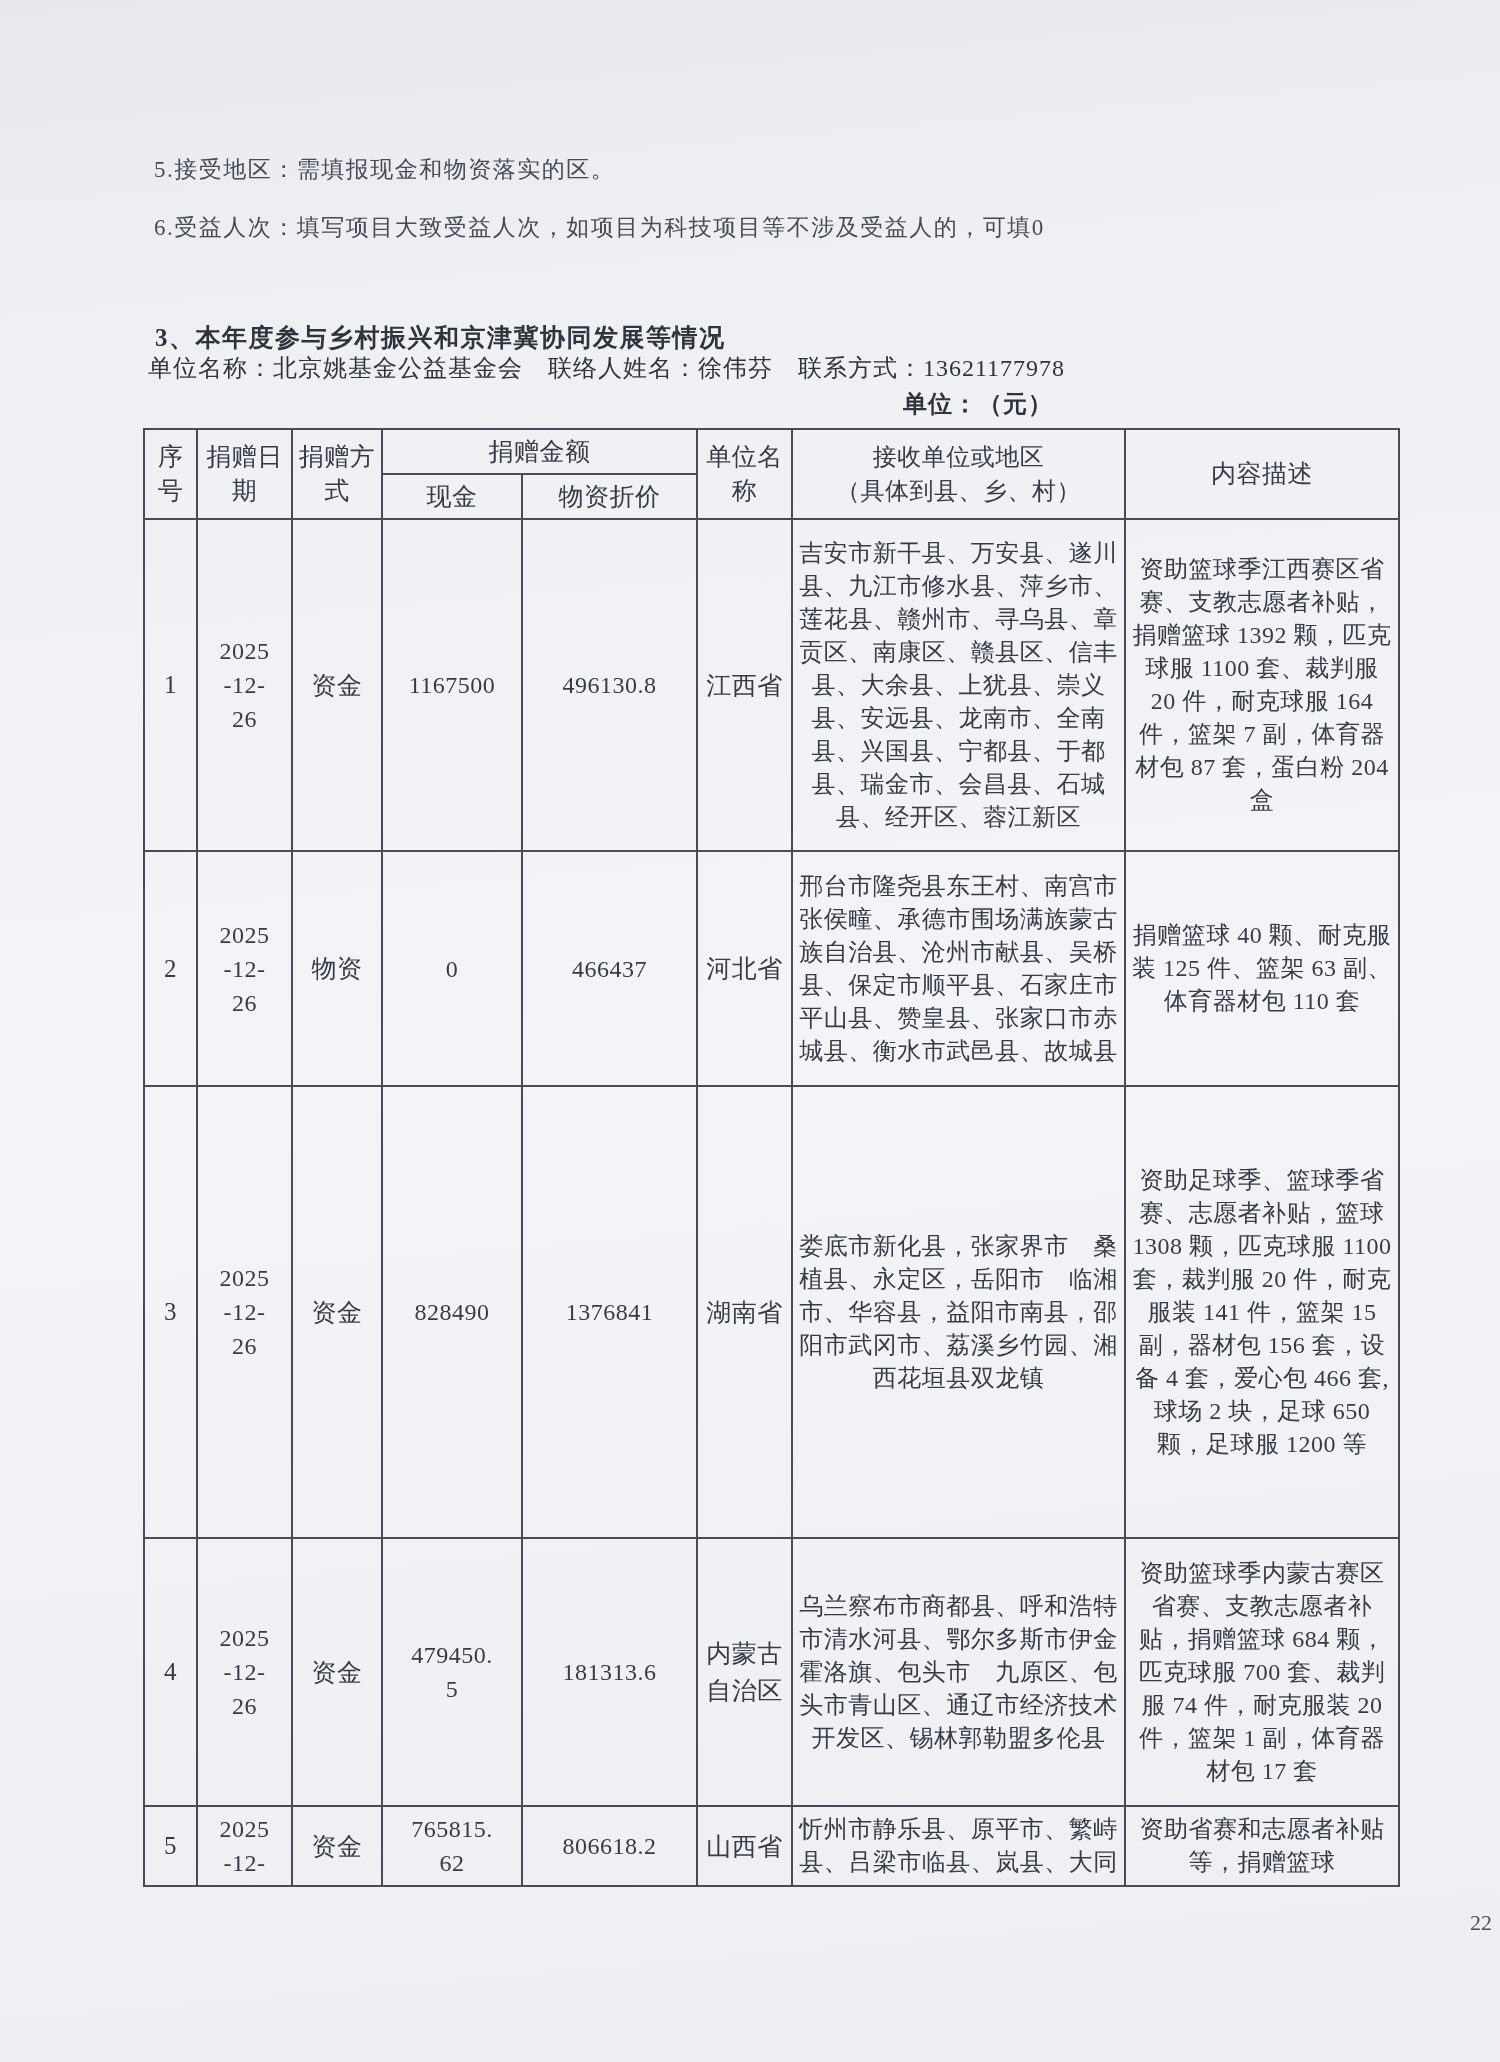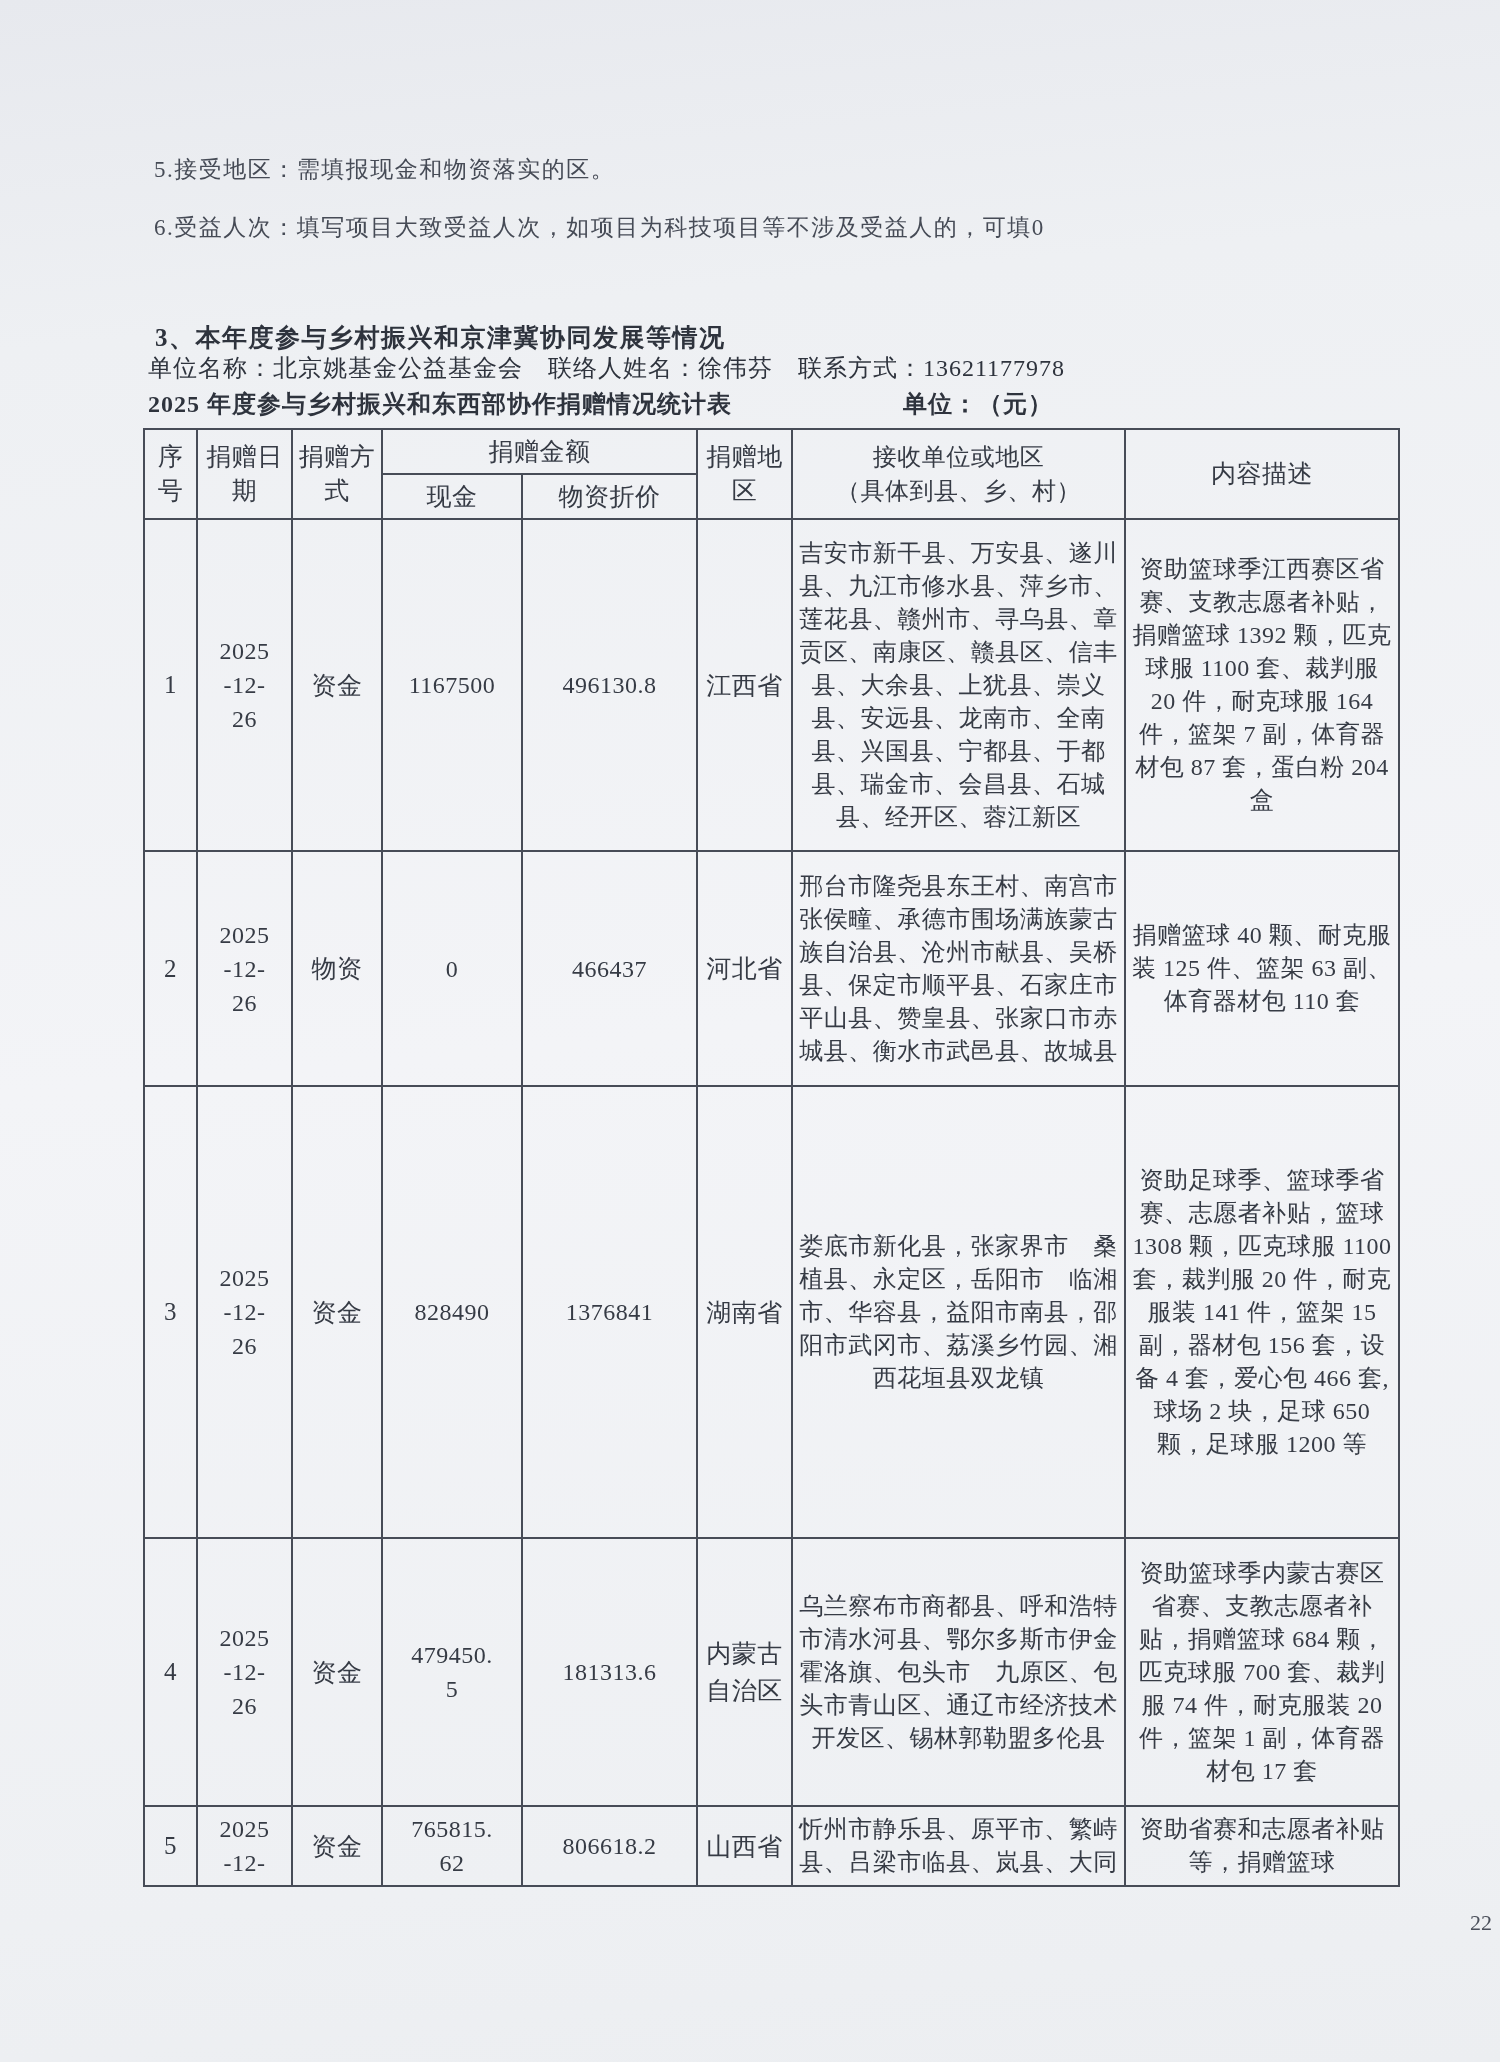--- a/index.html
+++ b/index.html
@@ -51,41 +51,40 @@
 
 <div class="page">
 
   <div class="notes">
     <p>5.接受地区：需填报现金和物资落实的区。</p>
     <p>6.受益人次：填写项目大致受益人次，如项目为科技项目等不涉及受益人的，可填0</p>
   </div>
 
   <p class="section-title">3、本年度参与乡村振兴和京津冀协同发展等情况</p>
   <p class="org-line">单位名称：北京姚基金公益基金会　联络人姓名：徐伟芬　联系方式：13621177978</p>
-  <p class="table-title">2025 年度参与乡村振兴和东西部协作捐赠情况统计表</p>
   <p class="unit-label">单位：（元）</p>
 
   <table class="donation">
     <colgroup>
       <col style="width:53px">
         <col style="width:95px">
         <col style="width:90px">
       <col style="width:140px">
         <col style="width:175px">
         <col style="width:95px">
       <col style="width:333px">
         <col style="width:274px">
     </colgroup>
     <thead>
       <tr class="h-head1">
         <th rowspan="2">序号</th>
         <th rowspan="2">捐赠日期</th>
         <th rowspan="2">捐赠方式</th>
         <th colspan="2">捐赠金额</th>
-        <th rowspan="2">捐赠地区</th>
+        <th rowspan="2">单位名称</th>
         <th rowspan="2" class="pre recip-head">接收单位或地区
 （具体到县、乡、村）</th>
         <th rowspan="2">内容描述</th>
       </tr>
       <tr class="h-head2">
         <th>现金</th>
         <th>物资折价</th>
       </tr>
     </thead>
     <tbody>

